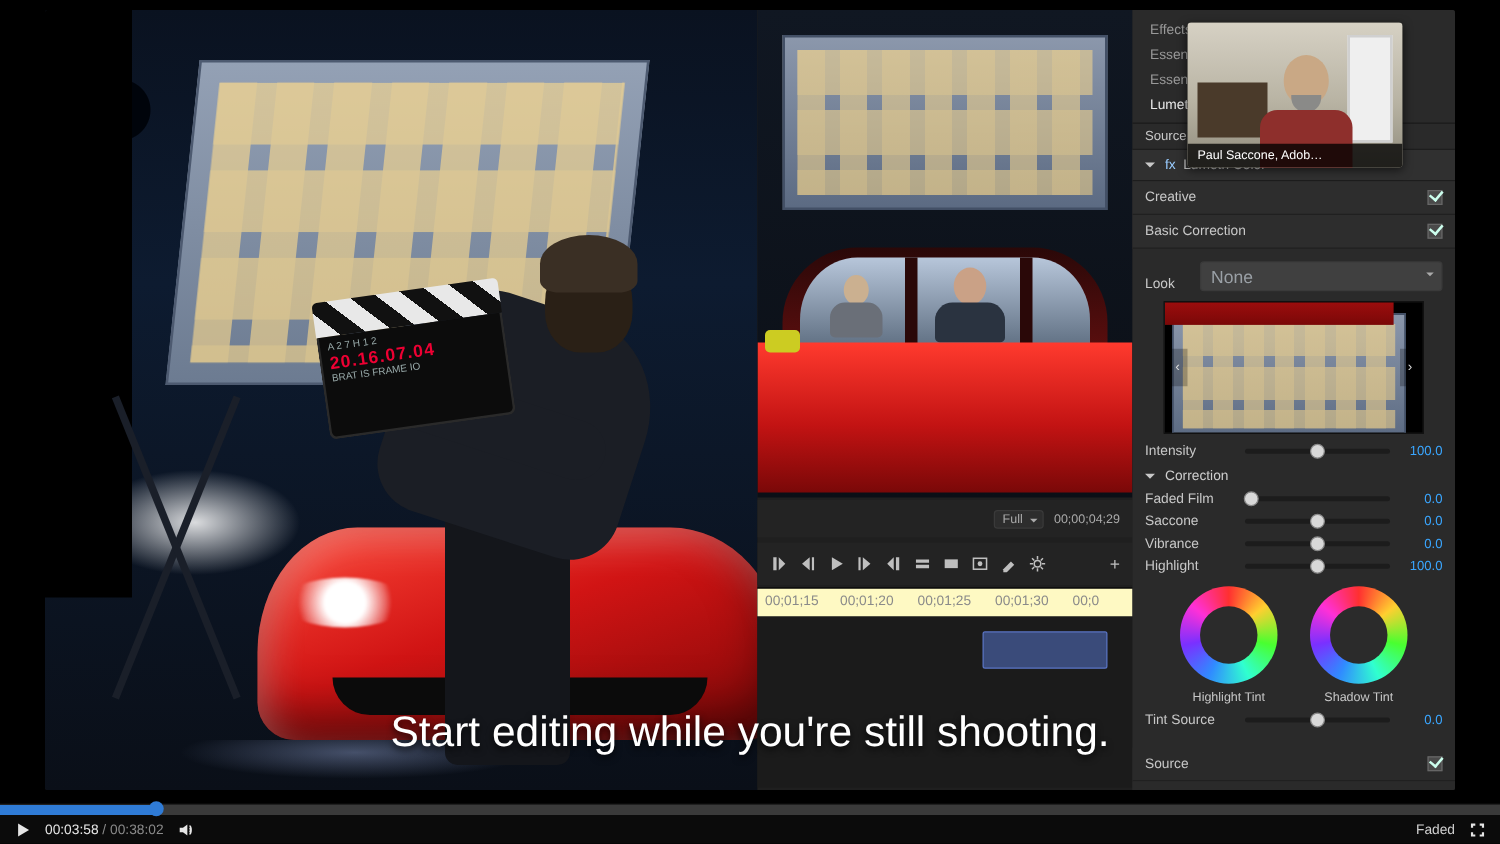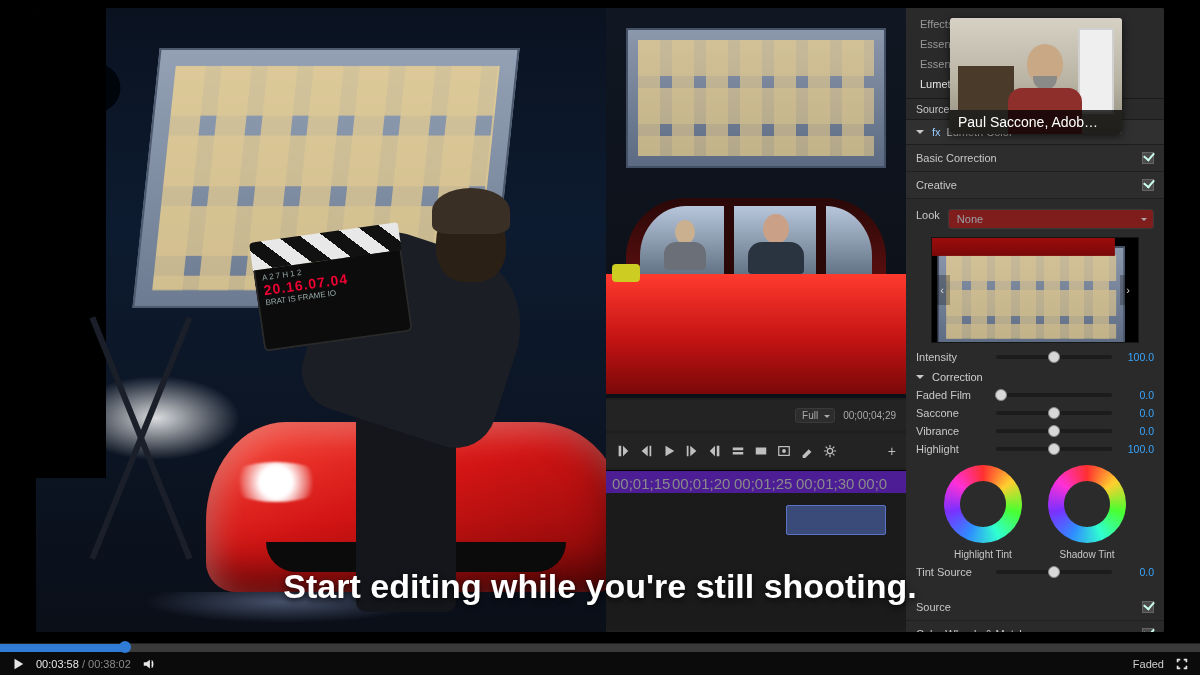--- a/index.html
+++ b/index.html
@@ -75,41 +75,41 @@
   .mon-footer{position:absolute;left:0;top:392px;width:300px;height:30px;background:#232323;display:flex;align-items:center;justify-content:flex-end;gap:8px;padding:0 10px;font-size:10px;color:#aaa;}
   .mon-footer .sel{background:#2d2d2d;border:1px solid #3a3a3a;border-radius:3px;padding:1px 16px 1px 6px;position:relative;}
   .mon-footer .sel::after{content:"";position:absolute;right:4px;top:6px;border:3px solid transparent;border-top-color:#aaa;}
 
   .transport{position:absolute;left:0;top:426px;width:300px;height:34px;background:#232323;display:flex;align-items:center;gap:9px;padding:0 10px;}
   .tbtn{width:14px;height:14px;display:inline-flex;align-items:center;justify-content:center;color:#bfbfbf;}
   .tbtn svg{width:14px;height:14px;fill:#bfbfbf;}
   .tplus{margin-left:auto;color:#bfbfbf;font-size:14px;}
 
   .timeline{position:absolute;left:0;top:462px;width:300px;height:160px;background:#1b1b1b;border-top:1px solid #000;}
-  .ruler{height:22px;background:#4c1d95;position:relative;font-size:15px;color:#8a8a8a;}
+  .ruler{height:22px;background:#fef9c3;position:relative;font-size:11px;color:#8a8a8a;}
   .ruler span{position:absolute;top:4px;}
   .clips{position:relative;height:60px;margin-top:6px;}
   .clip{position:absolute;top:6px;height:30px;border-radius:2px;}
   .vclip{background:#3a4b7a;border:1px solid #5a74c4;}
 
   .panel{position:absolute;left:300px;top:0;right:0;bottom:0;background:#2a2a2a;font-size:11px;color:#c8c8c8;}
   .tabs{display:flex;flex-direction:column;padding:6px 4px 4px;border-bottom:1px solid #1a1a1a;}
   .tab{padding:4px 10px;color:#999;}
   .tab.active{color:#e8e8e8;}
   .srcrow{display:flex;gap:8px;padding:4px 10px;font-size:10.5px;border-bottom:1px solid #1d1d1d;}
   .srcrow .seq{color:#3b8bd8;}
   .fxrow{display:flex;align-items:center;gap:6px;padding:6px 10px;background:#303030;border-bottom:1px solid #1d1d1d;}
   .tri{display:inline-block;border:4px solid transparent;border-left-color:#c8c8c8;margin-right:2px;}
   .tri.open{border-left-color:transparent;border-top-color:#c8c8c8;transform:translateY(2px);}
   .sect{display:flex;align-items:center;justify-content:space-between;padding:7px 10px;border-bottom:1px solid #202020;background:#2d2d2d;}
   .chk{width:12px;height:12px;background:#4a4a4a;border:1px solid #666;position:relative;}
   .chk.on::after{content:"";position:absolute;left:1px;top:-1px;width:8px;height:5px;border:2px solid #cfe;border-top:none;border-right:none;transform:rotate(-50deg);}
   .body{padding:6px 10px 10px;}
-  .lookrow{display:flex;align-items:flex-start;gap:8px;margin:4px 0 8px;}
-  .lookrow .dd{flex:1;background:#7f1d1d;border:1px solid #3a3a3a;border-radius:3px;padding:3px 18px 3px 8px;color:#9aa0a6;font-size:11px;position:relative;}
+  .lookrow{display:flex;align-items:flex-end;gap:20px;margin:4px 0 8px;}
+  .lookrow .dd{flex:1;background:#404040;border:1px solid #3a3a3a;border-radius:3px;padding:3px 18px 3px 8px;color:#9aa0a6;font-size:14px;position:relative;}
   .lookrow .dd::after{content:"";position:absolute;right:6px;top:8px;border:3px solid transparent;border-top-color:#aaa;}
   .thumb{position:relative;width:208px;height:106px;margin:2px auto 8px;background:#000;border:1px solid #151515;overflow:hidden;}
   .thumb .mon-car{transform:scale(.72) translate(-46px,-30px);transform-origin:top left;}
   .thumb .mon-build{transform:scale(.72) translate(-20px,-16px);transform-origin:top left;}
   .car-nav{position:absolute;top:50%;transform:translateY(-50%);width:16px;height:30px;display:flex;align-items:center;justify-content:center;color:#ddd;background:rgba(0,0,0,.25);}
   .car-nav.l{left:2px;} .car-nav.r{right:2px;}
   .slider{display:flex;align-items:center;gap:8px;margin:6px 0;}
   .slider .lab{width:72px;color:#c8c8c8;}
   .slider .track{flex:1;height:4px;background:#1c1c1c;border-radius:2px;position:relative;}
   .slider .knob{position:absolute;top:-4px;width:12px;height:12px;border-radius:50%;background:#d8d8d8;border:1px solid #888;}
@@ -117,31 +117,31 @@
   .subhead{display:flex;align-items:center;gap:6px;margin:8px 0 4px;color:#cfcfcf;}
   .wheels{display:flex;gap:26px;justify-content:center;margin:10px 0 4px;}
   .wheel{width:78px;text-align:center;}
   .ring{width:78px;height:78px;border-radius:50%;
     background:conic-gradient(#ff3030,#ffcf30,#49ff30,#30ffd0,#308bff,#7a30ff,#ff30d7,#ff3030);
     display:flex;align-items:center;justify-content:center;}
   .ring::after{content:"";width:46px;height:46px;border-radius:50%;background:#2b2b2b;}
   .wheel .wl{margin-top:6px;font-size:10px;color:#c8c8c8;}
   .sect.collapsed{background:#2a2a2a;}
 
-  .caption{position:absolute;left:0;right:0;bottom:26px;text-align:center;font-size:34px;color:#fff;text-shadow:0 2px 6px rgba(0,0,0,.8);font-weight:700;}
+  .caption{position:absolute;left:0;right:0;bottom:26px;text-align:center;font-size:34px;color:#fff;text-shadow:0 2px 6px rgba(0,0,0,.8);font-weight:400;}
 
   .pip{position:absolute;right:42px;top:10px;width:172px;height:116px;background:#6c6a60;border-radius:3px;overflow:hidden;box-shadow:0 2px 8px rgba(0,0,0,.6);}
   .pip .room{position:absolute;inset:0;background:linear-gradient(180deg,#d6d1c4 0%, #b8b3a3 55%, #8f8b7c 100%);}
   .pip .door{position:absolute;right:8px;top:10px;width:36px;height:86px;background:#efefef;border:2px solid #d0d0d0;}
   .pip .shelf{position:absolute;left:8px;top:48px;width:56px;height:44px;background:#4a3a2a;}
   .pip .man{position:absolute;left:58px;top:26px;width:74px;height:100px;}
   .pip .man .h{width:36px;height:40px;background:#c9a885;border-radius:50% 50% 46% 46%;margin:0 auto;}
   .pip .man .beard{width:24px;height:14px;background:#8a8a88;border-radius:0 0 12px 12px;margin:-8px auto 0;}
   .pip .man .b{width:74px;height:56px;background:#8e2f2c;border-radius:14px 14px 6px 6px;margin-top:-2px;}
-  .pip .tag{position:absolute;left:0;right:0;bottom:0;background:rgba(0,0,0,.78);color:#fff;font-size:14px;padding:4px 8px;white-space:nowrap;overflow:hidden;text-overflow:ellipsis;}
+  .pip .tag{position:absolute;left:0;right:0;bottom:0;background:rgba(0,0,0,.78);color:#fff;font-size:10px;padding:4px 8px;white-space:nowrap;overflow:hidden;text-overflow:ellipsis;}
 
   .player{position:absolute;left:0;right:0;bottom:0;height:32px;background:#0b0b0b;border-top:1px solid #202020;margin-top:14px;}
   .seek{position:absolute;left:0;right:0;top:0;height:8px;background:#222;}
   .seek .buf{position:absolute;left:0;top:0;height:8px;background:#3a3a3a;width:100%;}
   .seek .prog{position:absolute;left:0;top:0;height:8px;background:#2f7bd6;width:10.4%;}
   .seek .dot{position:absolute;top:-3px;left:calc(10.4% - 6px);width:12px;height:12px;border-radius:50%;background:#2f7bd6;}
   .controls{position:absolute;left:0;right:0;top:8px;height:24px;display:flex;align-items:center;gap:10px;padding:0 10px;color:#e6e6e6;font-size:11px;}
   .controls .btn{display:inline-flex;align-items:center;justify-content:center;width:16px;height:16px;}
   .controls .btn svg{width:14px;height:14px;fill:#e6e6e6;}
   .controls .time .dur{color:#8a8a8a;}
@@ -284,26 +284,26 @@
             <span>Source · Car2.png</span>
             <span class="seq">Sequence 01 ·</span>
           </div>
           <div class="fxrow">
             <span class="tri open"></span>
             <span style="color:#9cf">fx</span>
             <span>Lumetri Color</span>
           </div>
 
           <div class="sect">
+            <span>Creative</span>
+            <span class="chk on"></span>
+          </div>
+
+          <div class="sect">
             <span>Basic Correction</span>
-            <span class="chk on"></span>
-          </div>
-
-          <div class="sect">
-            <span>Creative</span>
             <span class="chk on"></span>
           </div>
           <div class="body">
             <div class="lookrow">
               <span>Look</span>
               <div class="dd">None</div>
             </div>
             <div class="thumb">
               <div class="mon-build"></div>
               <div class="mon-car">

